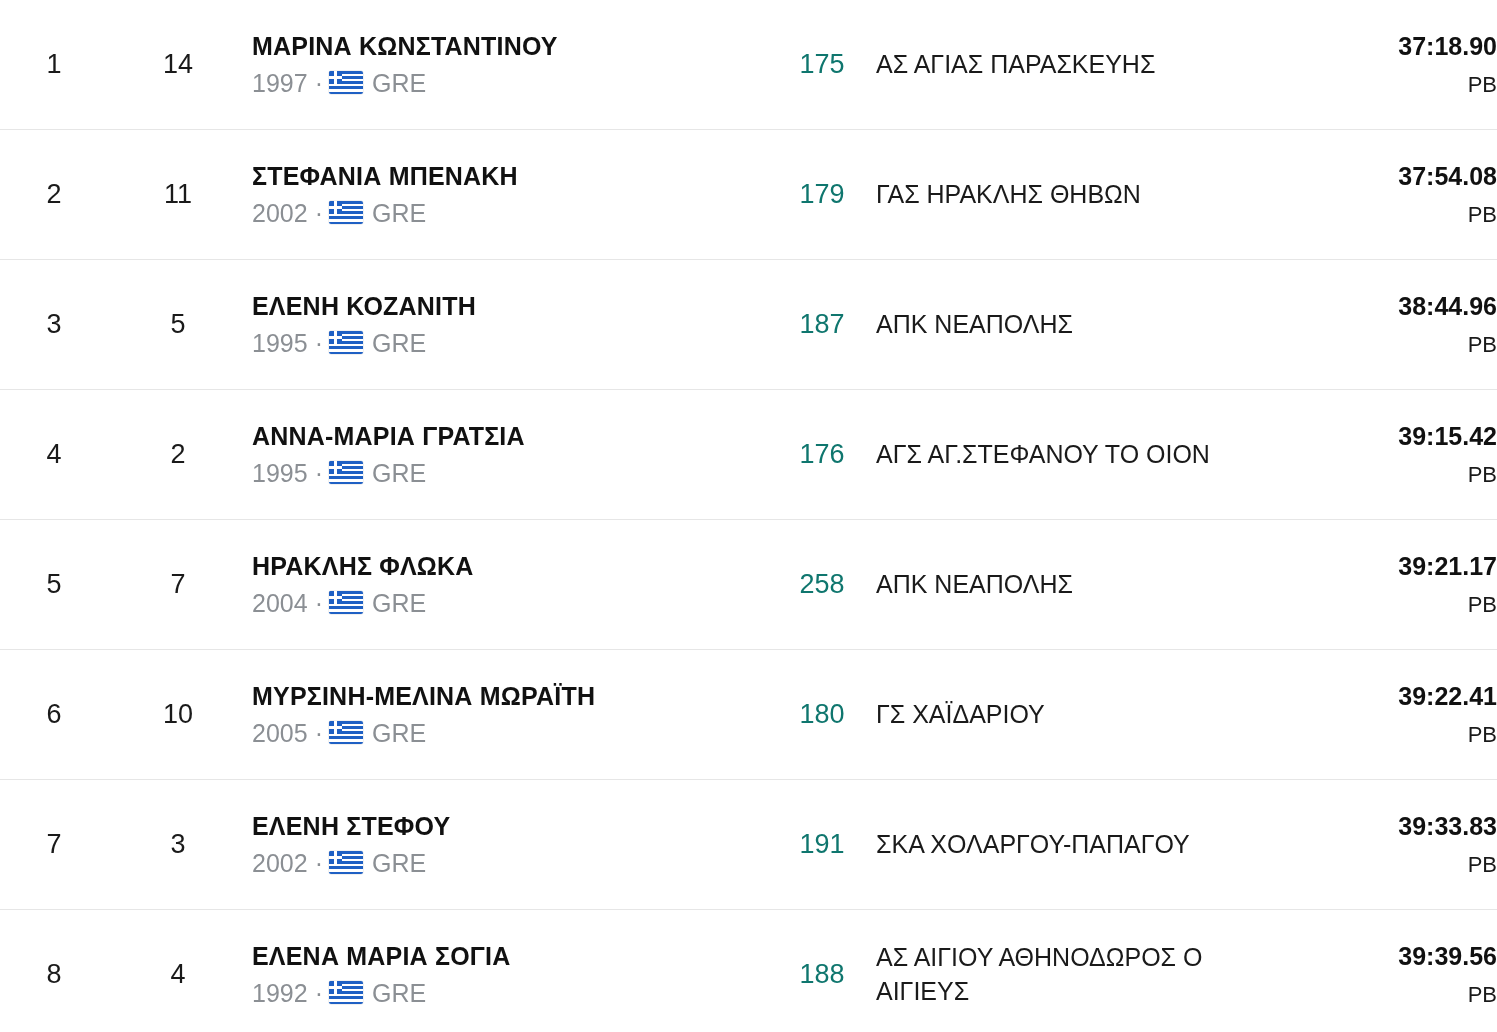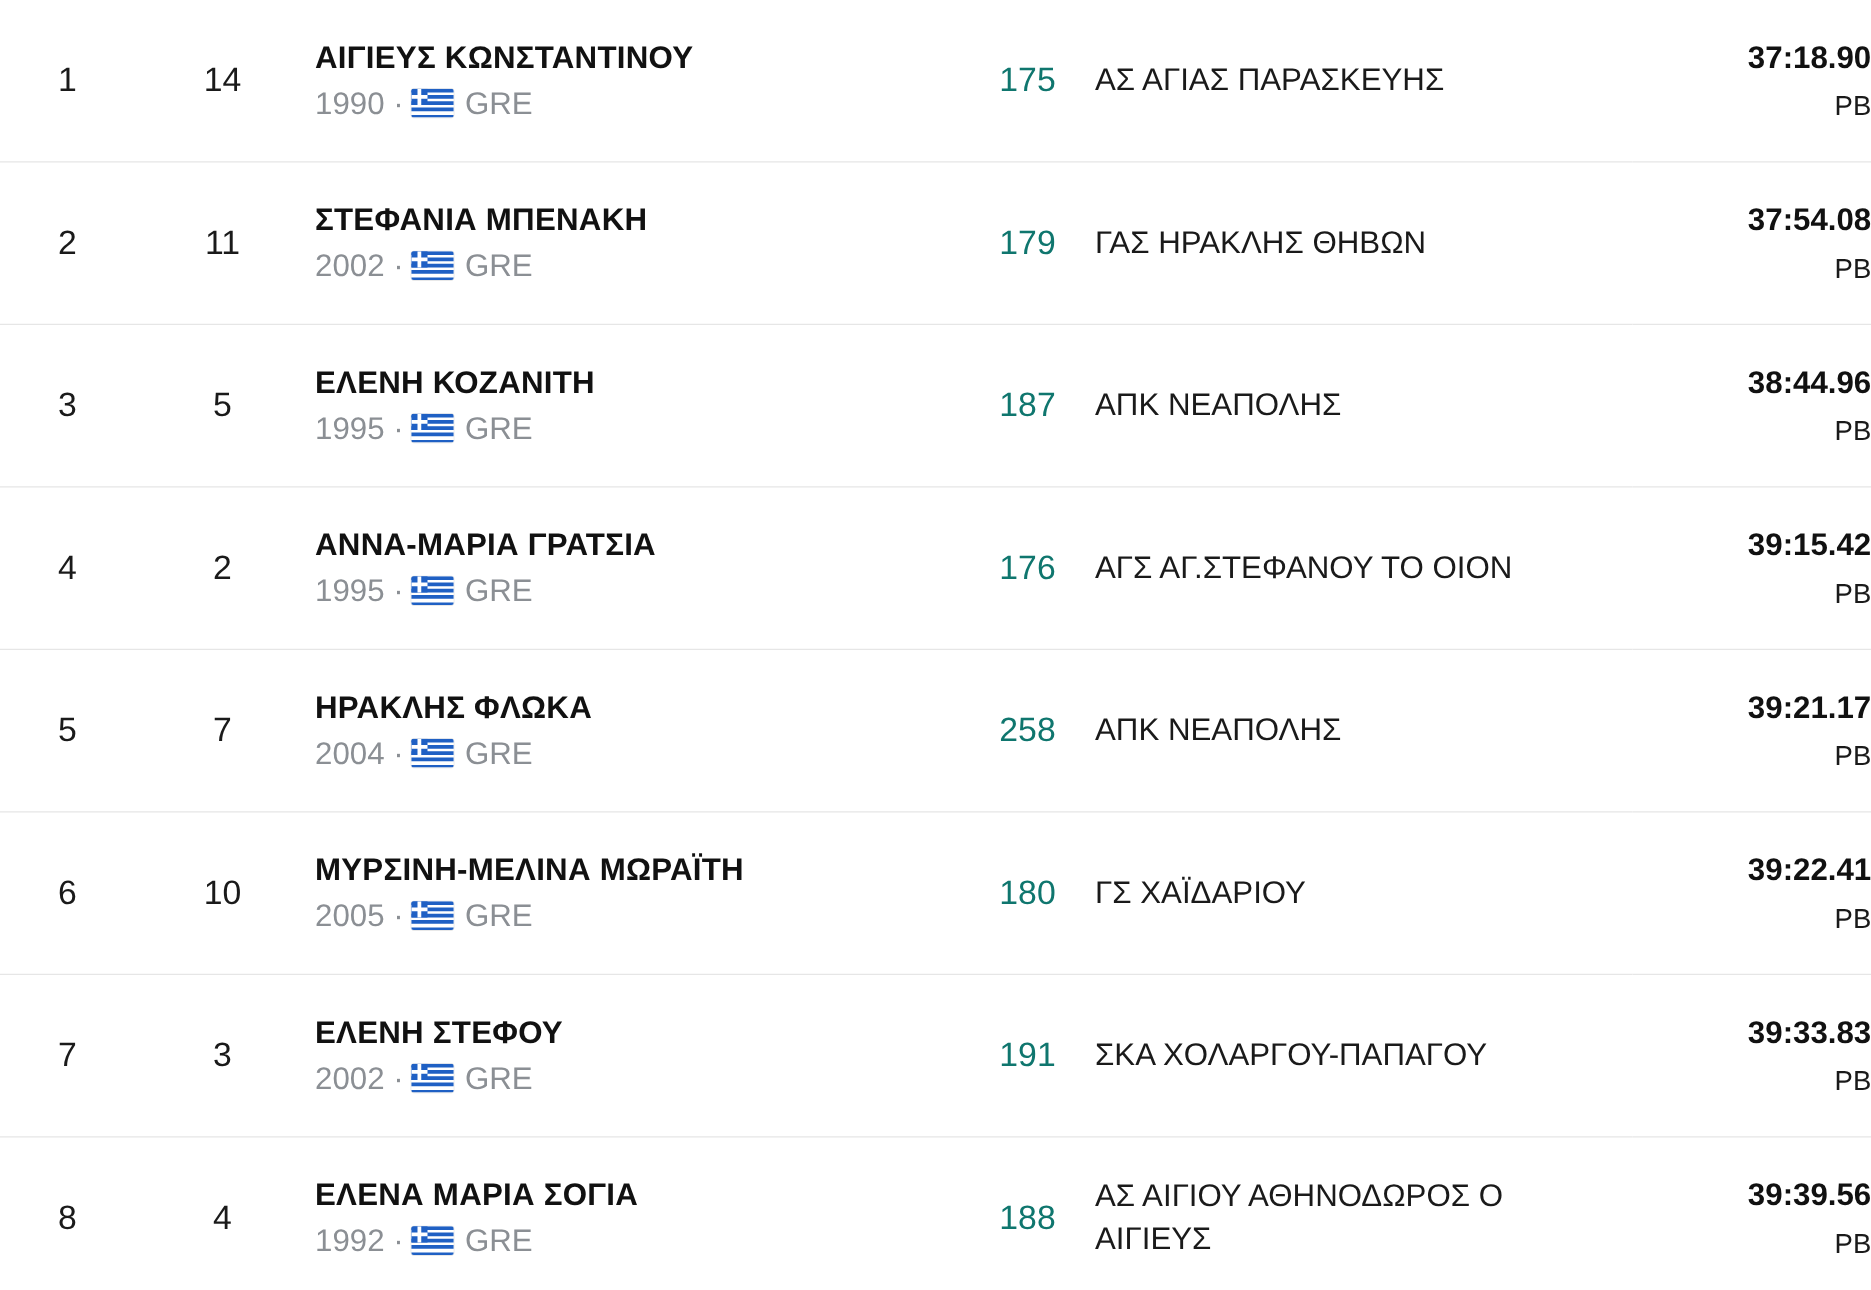--- a/index.html
+++ b/index.html
@@ -158,23 +158,23 @@
     <col class="col-num">
     <col class="col-club">
     <col class="col-time">
   </colgroup>
   <tbody>
 
     <tr class="result-row">
       <td class="place-cell">1</td>
       <td class="bib-cell">14</td>
       <td class="athlete-cell">
-        <div class="athlete-name">ΑΙΓΙΕΥΣ ΚΩΝΣΤΑΝΤΙΝΟΥ</div>
-        <div class="athlete-meta">
-          <span class="athlete-year">1990</span>
+        <div class="athlete-name">ΜΑΡΙΝΑ ΚΩΝΣΤΑΝΤΙΝΟΥ</div>
+        <div class="athlete-meta">
+          <span class="athlete-year">1997</span>
           <span class="meta-sep">·</span>
           <span class="flag">
             <span class="stripe s0"></span>
               <span class="stripe s1"></span>
               <span class="stripe s2"></span>
               <span class="stripe s3"></span>
               <span class="stripe s4"></span>
             <span class="canton"></span>
               <span class="cross-v"></span>
               <span class="cross-h"></span>

